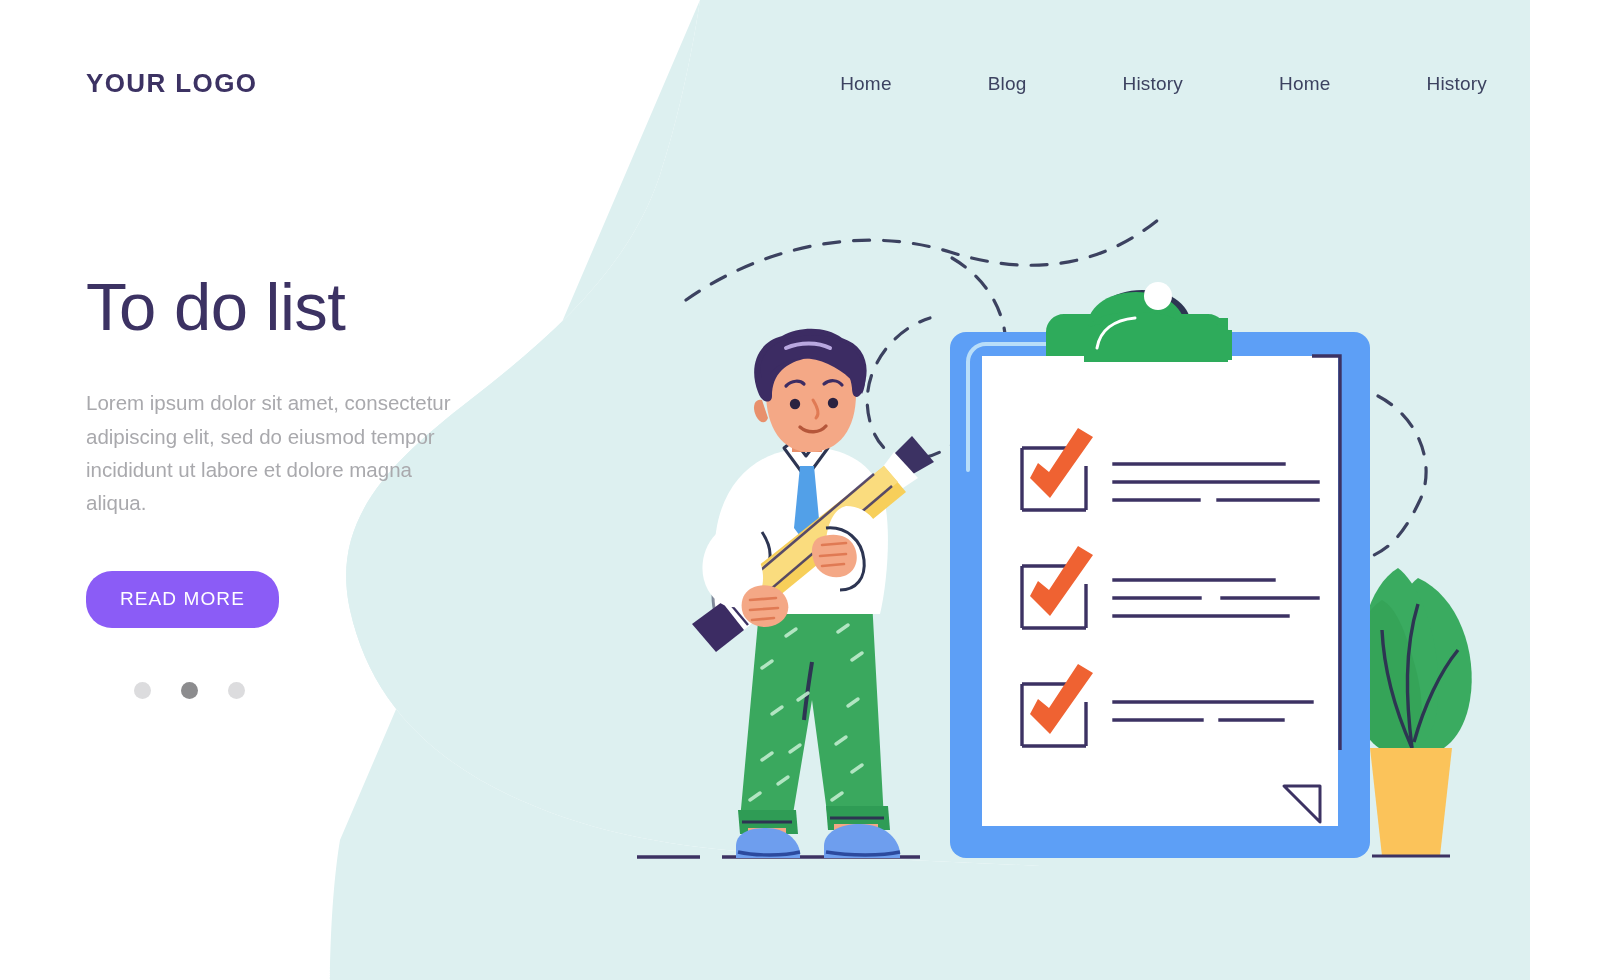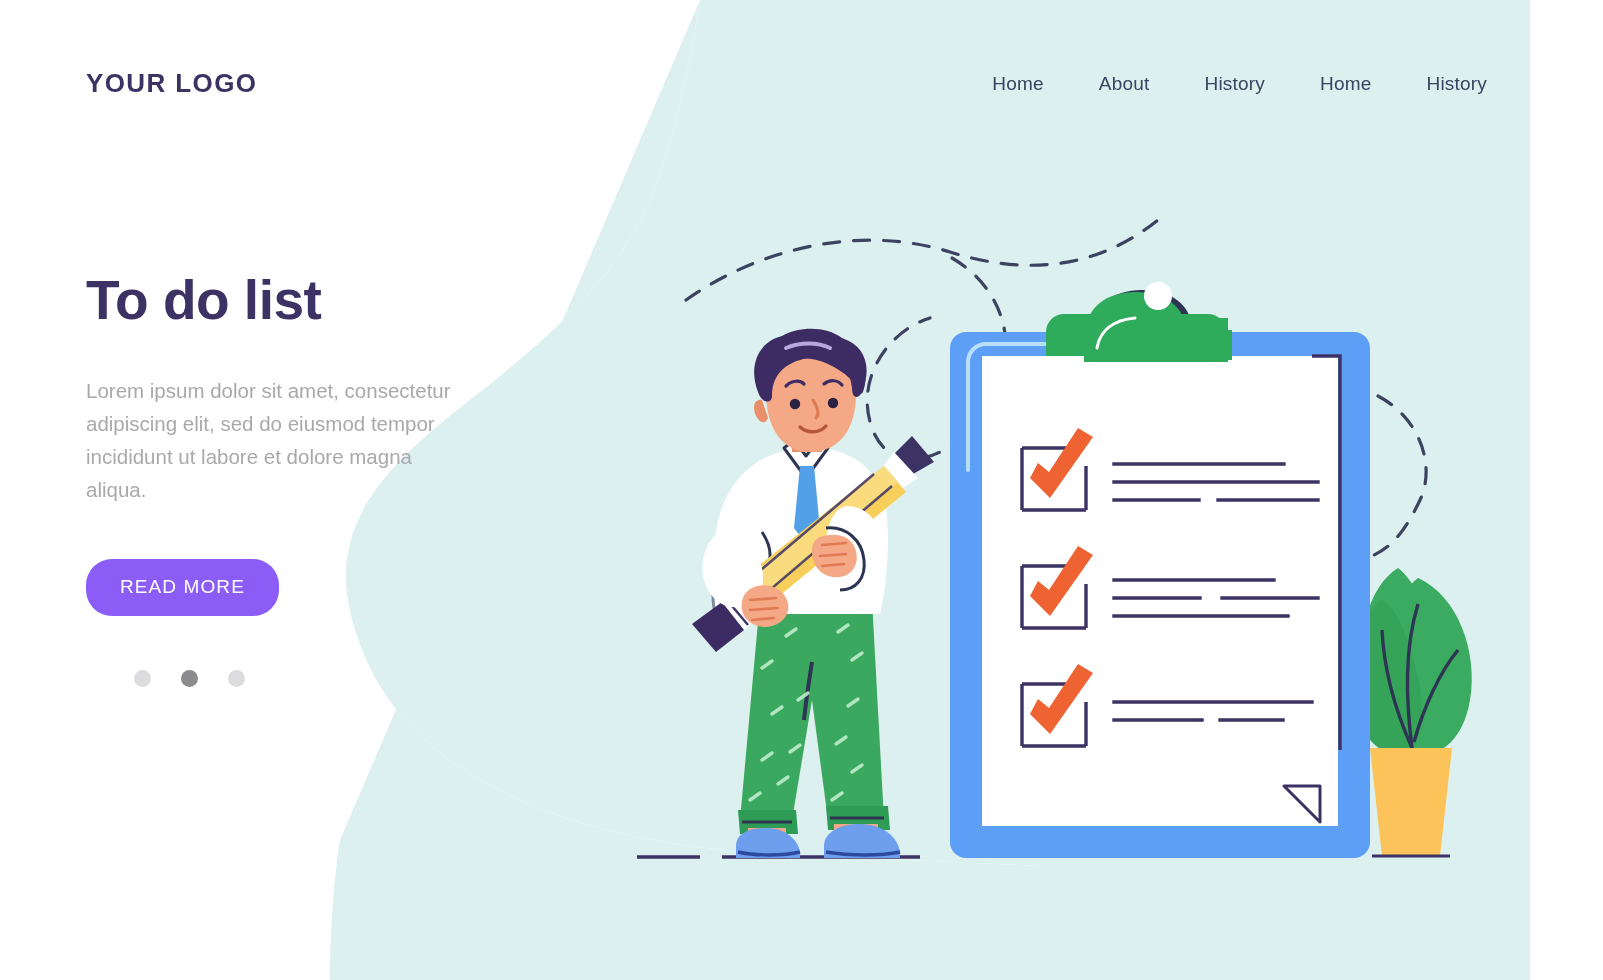--- a/index.html
+++ b/index.html
@@ -26,34 +26,34 @@
     display:flex; align-items:flex-start;
   }
   .logo {
     position:absolute; left:86px; top:68px;
     font-size:26px; font-weight:bold;
     letter-spacing:1.4px;
     color:#3c3263;
   }
   .nav {
     position:absolute; right:116px; top:73px;
-    display:flex; align-items:center; gap:55px;
+    display:flex; align-items:center; gap:96px;
   }
   .nav-item {
     font-size:19px;
     color:#3c4260;
     letter-spacing:0.2px;
     cursor:pointer;
     white-space:nowrap;
   }
 
   
   .hero { position:absolute; left:86px; top:272px; z-index:5; width:420px; }
   .hero-title {
-    font-size:55px; font-weight:bold;
+    font-size:67px; font-weight:normal;
     color:#3c3263;
     letter-spacing:-0.5px;
     line-height:1.05;
   }
   .hero-sub {
     margin-top:44px;
     font-size:20.5px;
     line-height:1.62;
     color:#a9a9ad;
     width:390px;
@@ -295,21 +295,21 @@
         <line x1="750" y1="610" x2="778" y2="608"></line>
         <line x1="752" y1="620" x2="774" y2="618"></line>
       </g>
     </g>
   </svg>
 
   <div class="site-header">
     <div class="logo">YOUR LOGO</div>
     <nav class="nav">
       <span class="nav-item">Home</span>
-      <span class="nav-item">About</span>
+      <span class="nav-item">Blog</span>
       <span class="nav-item">History</span>
       <span class="nav-item">Home</span>
       <span class="nav-item">History</span>
     </nav>
   </div>
 
   <div class="hero">
     <h1 class="hero-title">To do list</h1>
     <p class="hero-sub">Lorem ipsum dolor sit amet, consectetur adipiscing elit, sed do eiusmod tempor incididunt ut labore et dolore magna aliqua.</p>
     <button class="btn-read-more">READ MORE</button>

